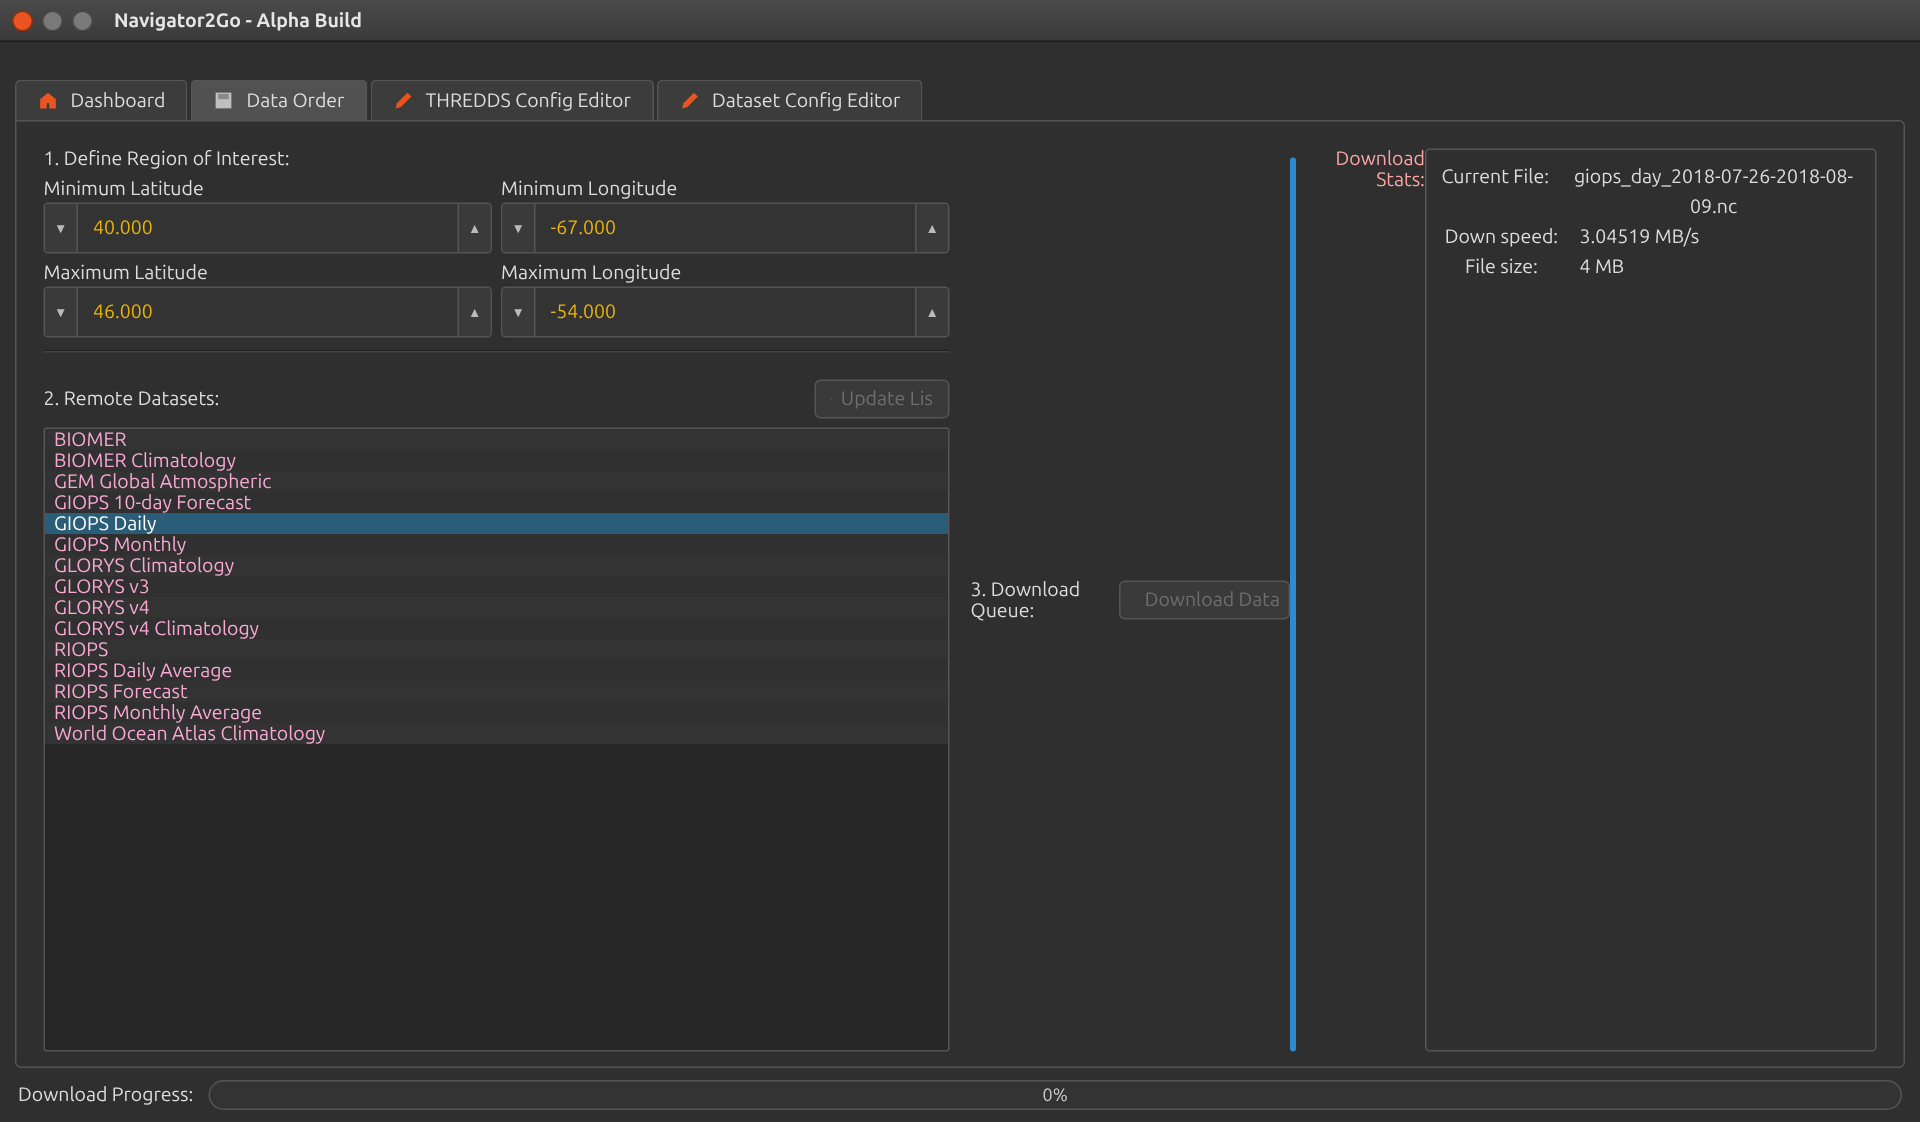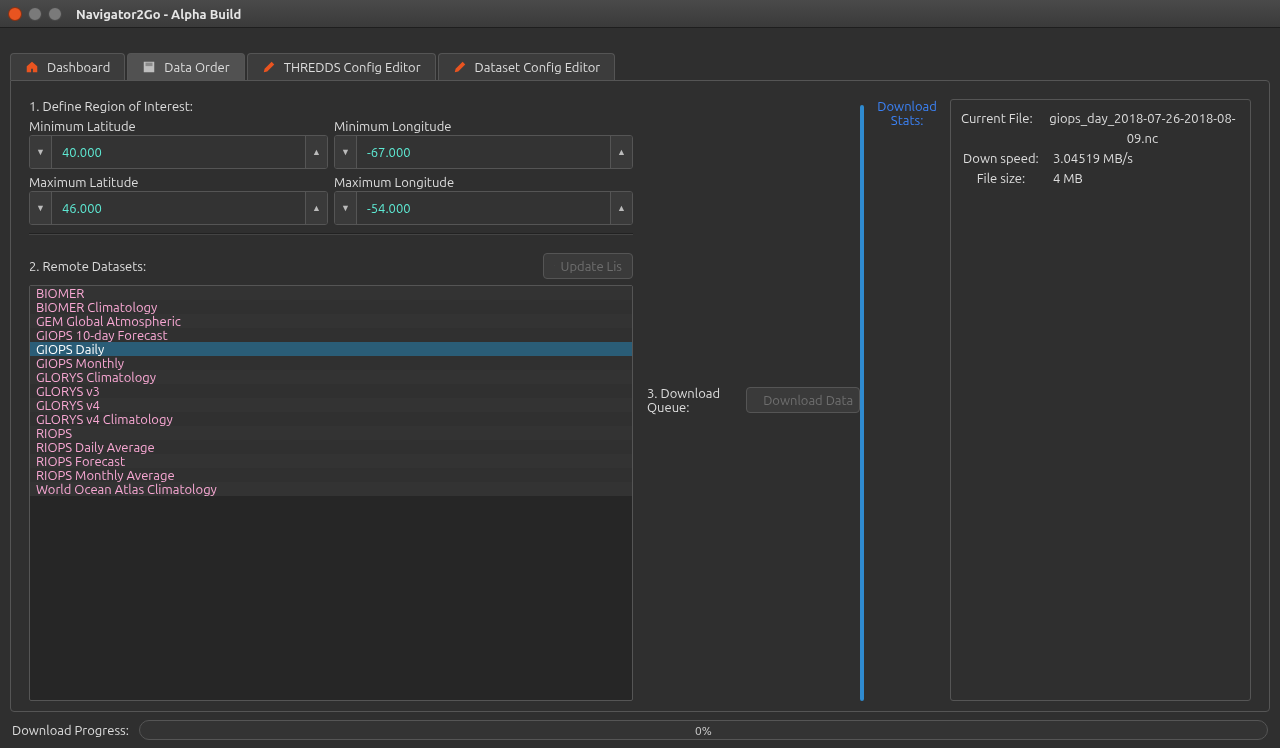--- a/index.html
+++ b/index.html
@@ -28,40 +28,40 @@
   .col-right { flex: 1; display: flex; flex-direction: row; }
 
   .section-title { margin-bottom: 4px; color: #ddd; }
   .label-row { display: flex; gap: 6px; margin-top: 2px; }
   .label-row > div { flex: 1; color: #ddd; }
 
   .spin-row { display: flex; gap: 6px; margin-top: 2px; }
   .spinbox { flex: 1; display: flex; align-items: stretch; height: 34px; background: #333; border: 1px solid #555; border-radius: 3px; overflow: hidden; }
   .spin-btn { width: 22px; background: #3a3a3a; display: flex; align-items: center; justify-content: center; color: #bbb; font-size: 9px; border-right: 1px solid #555; cursor: pointer; }
   .spin-btn.up { border-left: 1px solid #555; border-right: none; }
-  .spin-val { flex: 1; display: flex; align-items: center; padding: 0 10px; color: #5eead4; }
+  .spin-val { flex: 1; display: flex; align-items: center; padding: 0 10px; color: #eab308; }
 
   .remote-header { display: flex; align-items: center; justify-content: space-between; margin-top: 14px; }
   .btn-disabled { display: flex; align-items: center; gap: 6px; padding: 5px 10px; background: #3a3a3a; border: 1px solid #555; border-radius: 4px; color: #6e6e6e; cursor: default; overflow: hidden; white-space: nowrap; }
   .btn-disabled.small { max-width: 90px; text-align: center; }
   .btn-disabled svg { width: 14px; height: 14px; }
 
   .listbox { margin-top: 6px; border: 1px solid #555; background: #262626; flex: 1; overflow: auto; border-radius: 2px; }
   .list-item { padding: 0 6px; line-height: 14px; height: 14px; font-size: 13px; color: #f9a8d4; cursor: pointer; white-space: nowrap; }
   .list-item:nth-child(even) { background: #303030; }
   .list-item:nth-child(odd)  { background: #333333; }
   .list-item.selected { background: #2a5d77 !important; color: #fff; }
 
   .queue-header { display: flex; align-items: center; justify-content: space-between; }
   .queue-box { margin-top: 6px; border: 2px solid #2f8bd0; background: #1a1a1a; flex: 1; border-radius: 2px; overflow: hidden; }
   .queue-item { background: #2f8bd0; color: #fff; padding: 1px 6px; font-size: 13px; }
 
   .hr { height: 2px; background: #444; margin: 8px 0 4px 0; border-top: 1px solid #222; }
 
-  .stats-title { text-align: center; color: #3b82f6; margin-bottom: 0; }
+  .stats-title { text-align: right; color: #fca5a5; margin-bottom: 0; }
   .stats-box { border: 1px solid #555; border-radius: 3px; padding: 8px 10px; }
   .stat-row { display: flex; gap: 12px; line-height: 20px; text-align: center; }
   .stat-label { width: 80px; color: #ddd; }
   .stat-val { color: #ddd; }
 
   .footer { display: flex; align-items: center; gap: 10px; padding: 8px 2px 2px 2px; }
   .progress { flex: 1; height: 20px; border: 1px solid #555; border-radius: 10px; background: #333; position: relative; display: flex; align-items: center; justify-content: center; color: #ccc; font-size: 12px; }
 
 </style>
 </head>

